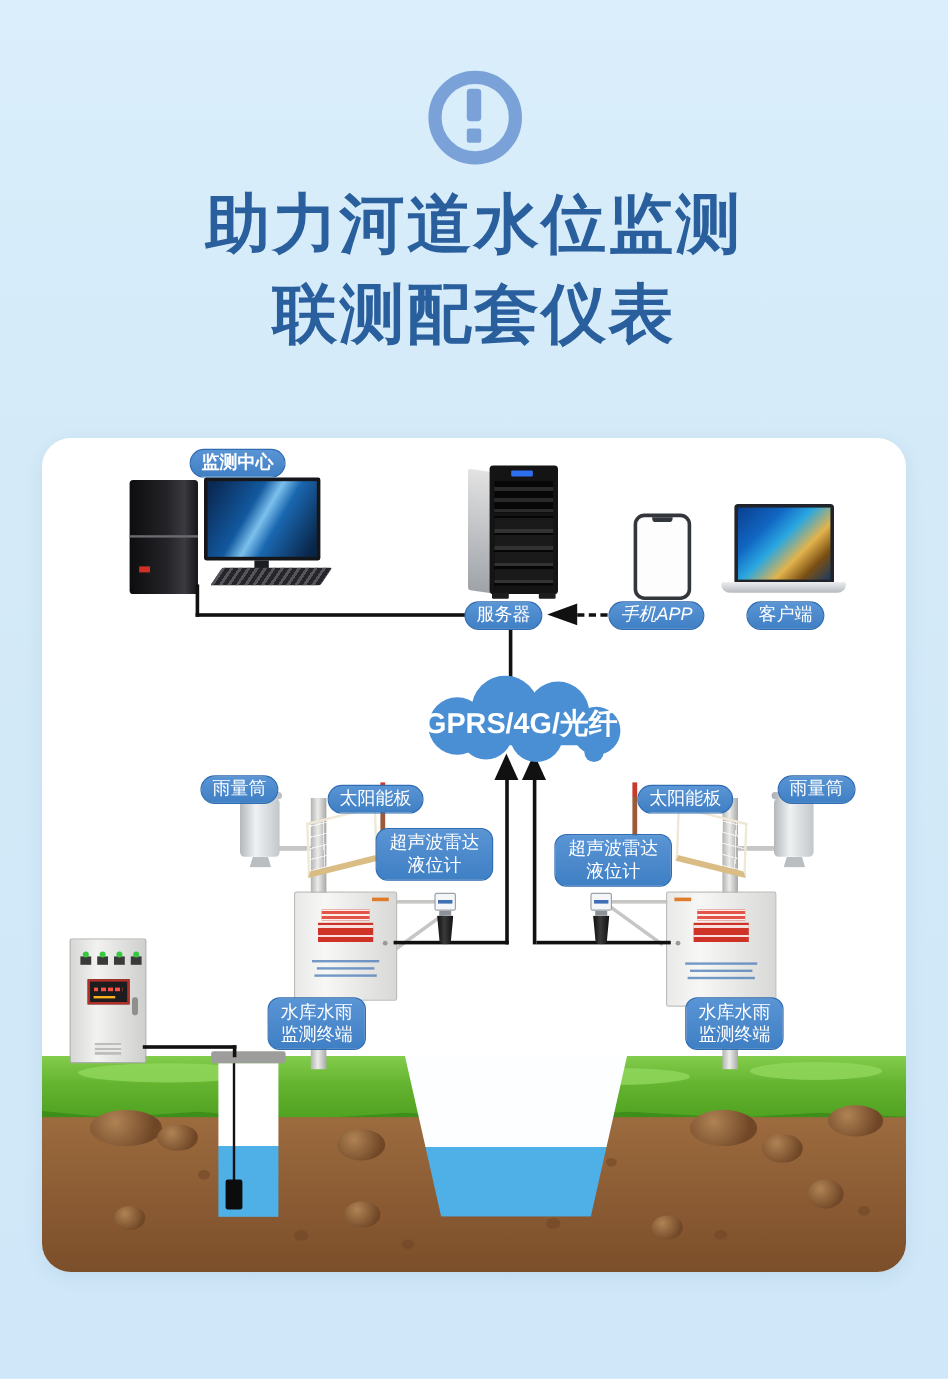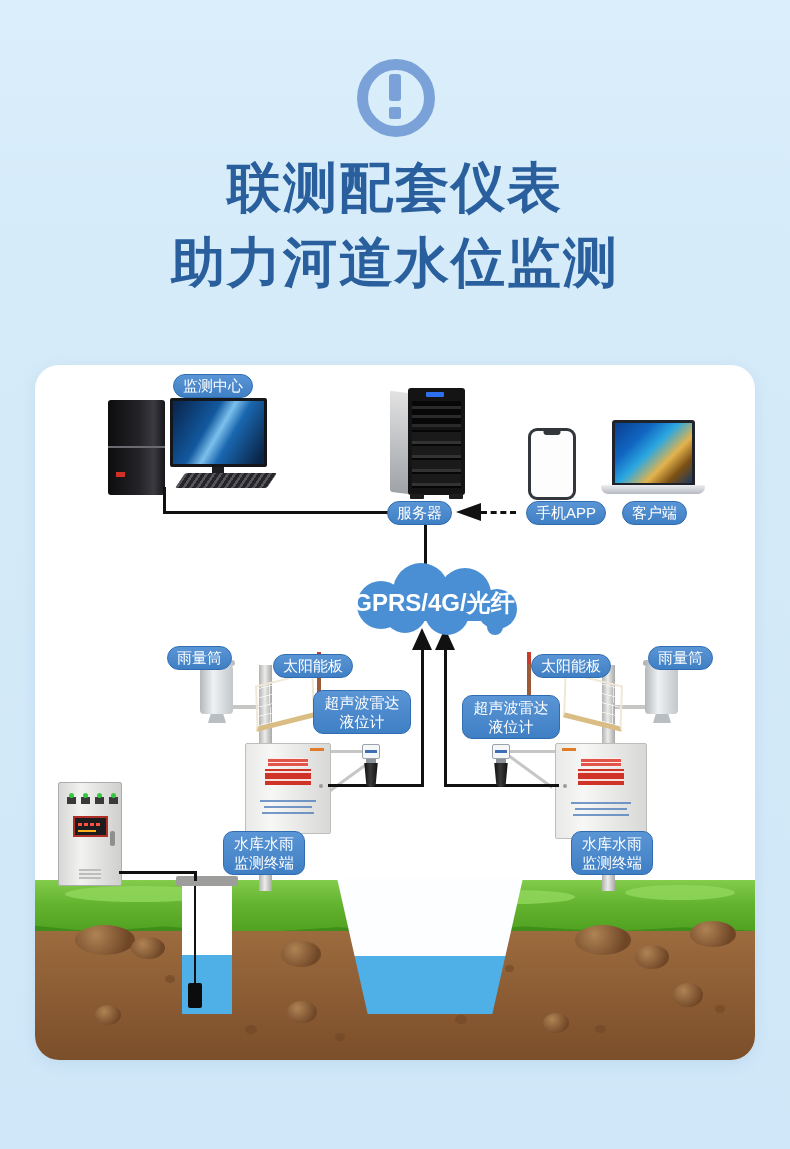--- a/index.html
+++ b/index.html
@@ -129,27 +129,27 @@
   .well-cable{left:159px;top:521px;width:2px;height:99px;background:#111;z-index:3;}
   .well-sensor{left:153px;top:618px;width:14px;height:25px;background:#0c0c0c;border-radius:2px;z-index:3;}
 </style>
 </head>
 <body>
 
 <div class="abs alert-ring"></div>
 <div class="abs alert-bar"></div>
 <div class="abs alert-dot"></div>
 <div class="abs title">
+  <div>助力河道水位监测</div>
   <div>联测配套仪表</div>
-  <div>助力河道水位监测</div>
 </div>
 
 <div class="abs panel">
 
-  <div class="pill" style="left:138px;top:9px;">监测中心</div>
+  <div class="pill" style="left:123px;top:9px;font-weight:bold;">监测中心</div>
   <div class="abs pc-tower">
       <i></i>
       <u></u>
     </div>
   <div class="abs monitor">
       <div class="screen"></div>
     </div>
   <div class="abs monitor-stand"></div>
   <div class="abs monitor-base"></div>
   <div class="abs keyboard"></div>
@@ -164,21 +164,21 @@
   </div>
   <div class="abs phone">
       <div class="notch"></div>
     </div>
   <div class="abs laptop-screen">
       <div class="wall"></div>
     </div>
   <div class="abs laptop-deck"></div>
 
   <div class="pill" style="left:352px;top:136px;">服务器</div>
-  <div class="pill" style="left:491px;top:136px;">手机APP</div>
+  <div class="pill" style="left:472px;top:136px;font-style:italic;">手机APP</div>
   <div class="pill" style="left:587px;top:136px;">客户端</div>
 
   <div class="line" style="left:128px;top:122px;width:3px;height:27px;"></div>
   <div class="line" style="left:128px;top:146px;width:225px;height:3px;"></div>
   <div class="arrow-left" style="left:421px;top:138px;"></div>
   <div class="dash" style="left:446px;top:146px;width:35px;"></div>
   <div class="line" style="left:389px;top:160px;width:3px;height:40px;"></div>
 
   <svg class="abs cloud" viewBox="0 0 176 74">
     <g fill="#4a8fd3">

